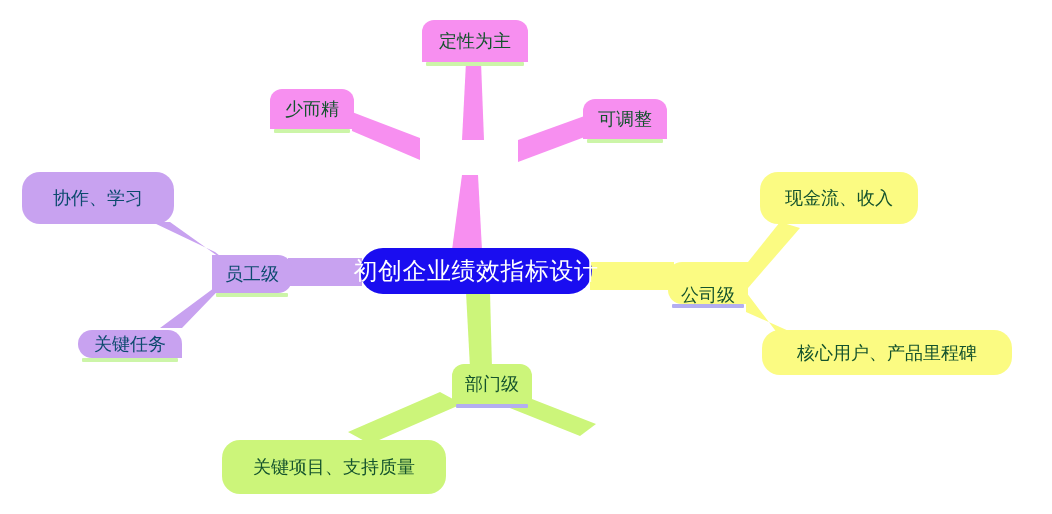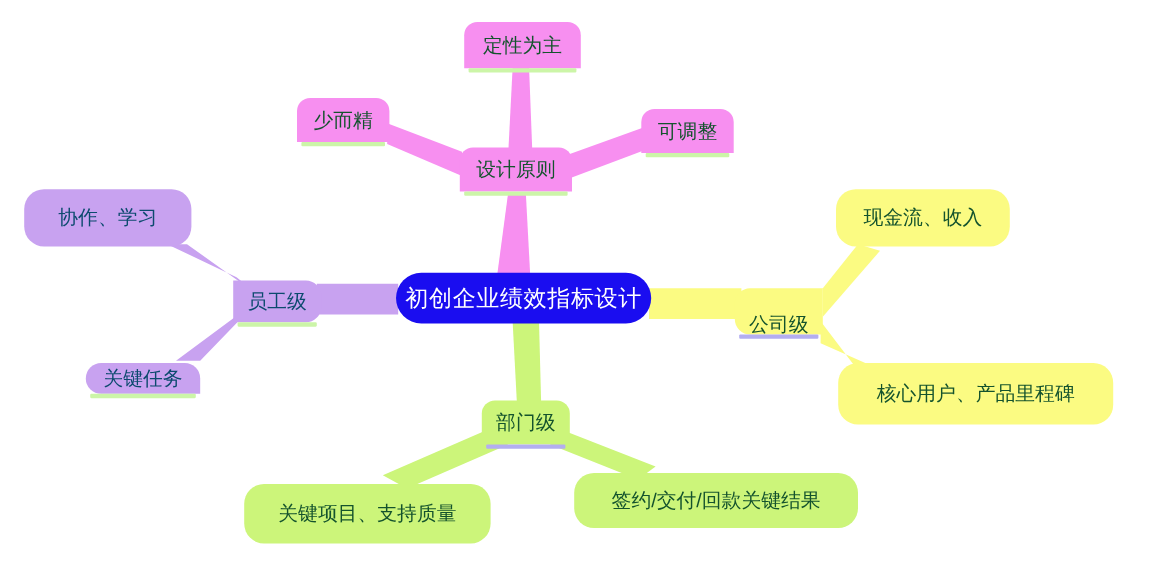--- a/index.html
+++ b/index.html
@@ -39,21 +39,21 @@
   }
 
   
   .root {
     background: #1a0df0;
     border-radius: 24px;
     z-index: 8;
   }
   .root .label {
     color: #ffffff;
-    font-size: 21px;
+    font-size: 24px;
     letter-spacing: 0.5px;
   }
 
   
   .dark-text .label { color: #14532d; font-size: 18px; }
   .light-text .label { color: #0c4a6e; font-size: 18px; }
 
   
   .ul-green::after,
   .ul-lav::after {
@@ -106,23 +106,20 @@
 
     <polygon points="440,392 462,404 370,444 348,432" fill="#ccf57a"></polygon>
 
     <polygon points="514,392 500,404 580,436 596,424" fill="#ccf57a"></polygon>
   </svg>
 
   <div class="node root" style="left:360px; top:248px; width:232px; height:46px;">
     <span class="label">初创企业绩效指标设计</span>
   </div>
 
-  <div class="node dark-text ul-green r-topish" style="left:418px; top:134px; width:102px; height:40px; background:#f78ff0;">
-    <span class="label">设计原则</span>
-  </div>
 
   <div class="node dark-text ul-green r-topish" style="left:422px; top:20px; width:106px; height:42px; background:#f78ff0;">
     <span class="label">定性为主</span>
   </div>
 
   <div class="node dark-text ul-green r-topish" style="left:270px; top:89px; width:84px; height:40px; background:#f78ff0;">
     <span class="label">少而精</span>
   </div>
 
   <div class="node dark-text ul-green r-topish" style="left:583px; top:99px; width:84px; height:40px; background:#f78ff0;">
@@ -142,29 +139,26 @@
   </div>
 
   <div class="node dark-text ul-lav r-left" style="left:668px; top:262px; width:80px; height:42px; background:#fbfb82;align-items:flex-end;">
     <span class="label">公司级</span>
   </div>
 
   <div class="node dark-text r-all" style="left:760px; top:172px; width:158px; height:52px; background:#fbfb82;font-family:Liberation Serif, serif;">
     <span class="label">现金流、收入</span>
   </div>
 
-  <div class="node dark-text r-all" style="left:762px; top:330px; width:250px; height:56px; background:#fbfb82;">
+  <div class="node dark-text r-all" style="left:762px; top:330px; width:250px; height:45px; background:#fbfb82;">
     <span class="label">核心用户、产品里程碑</span>
   </div>
 
-  <div class="node dark-text ul-lav r-topish" style="left:438px; top:364px; width:80px; height:40px; background:#ccf57a;">
+  <div class="node dark-text ul-lav r-topish" style="left:452px; top:364px; width:80px; height:40px; background:#ccf57a;">
     <span class="label">部门级</span>
   </div>
 
   <div class="node dark-text r-all" style="left:222px; top:440px; width:224px; height:54px; background:#ccf57a;">
     <span class="label">关键项目、支持质量</span>
   </div>
 
-  <div class="node dark-text r-all" style="left:522px; top:430px; width:258px; height:50px; background:#ccf57a;">
-    <span class="label">签约/交付/回款关键结果</span>
-  </div>
 
 </div>
 
 </body></html>

